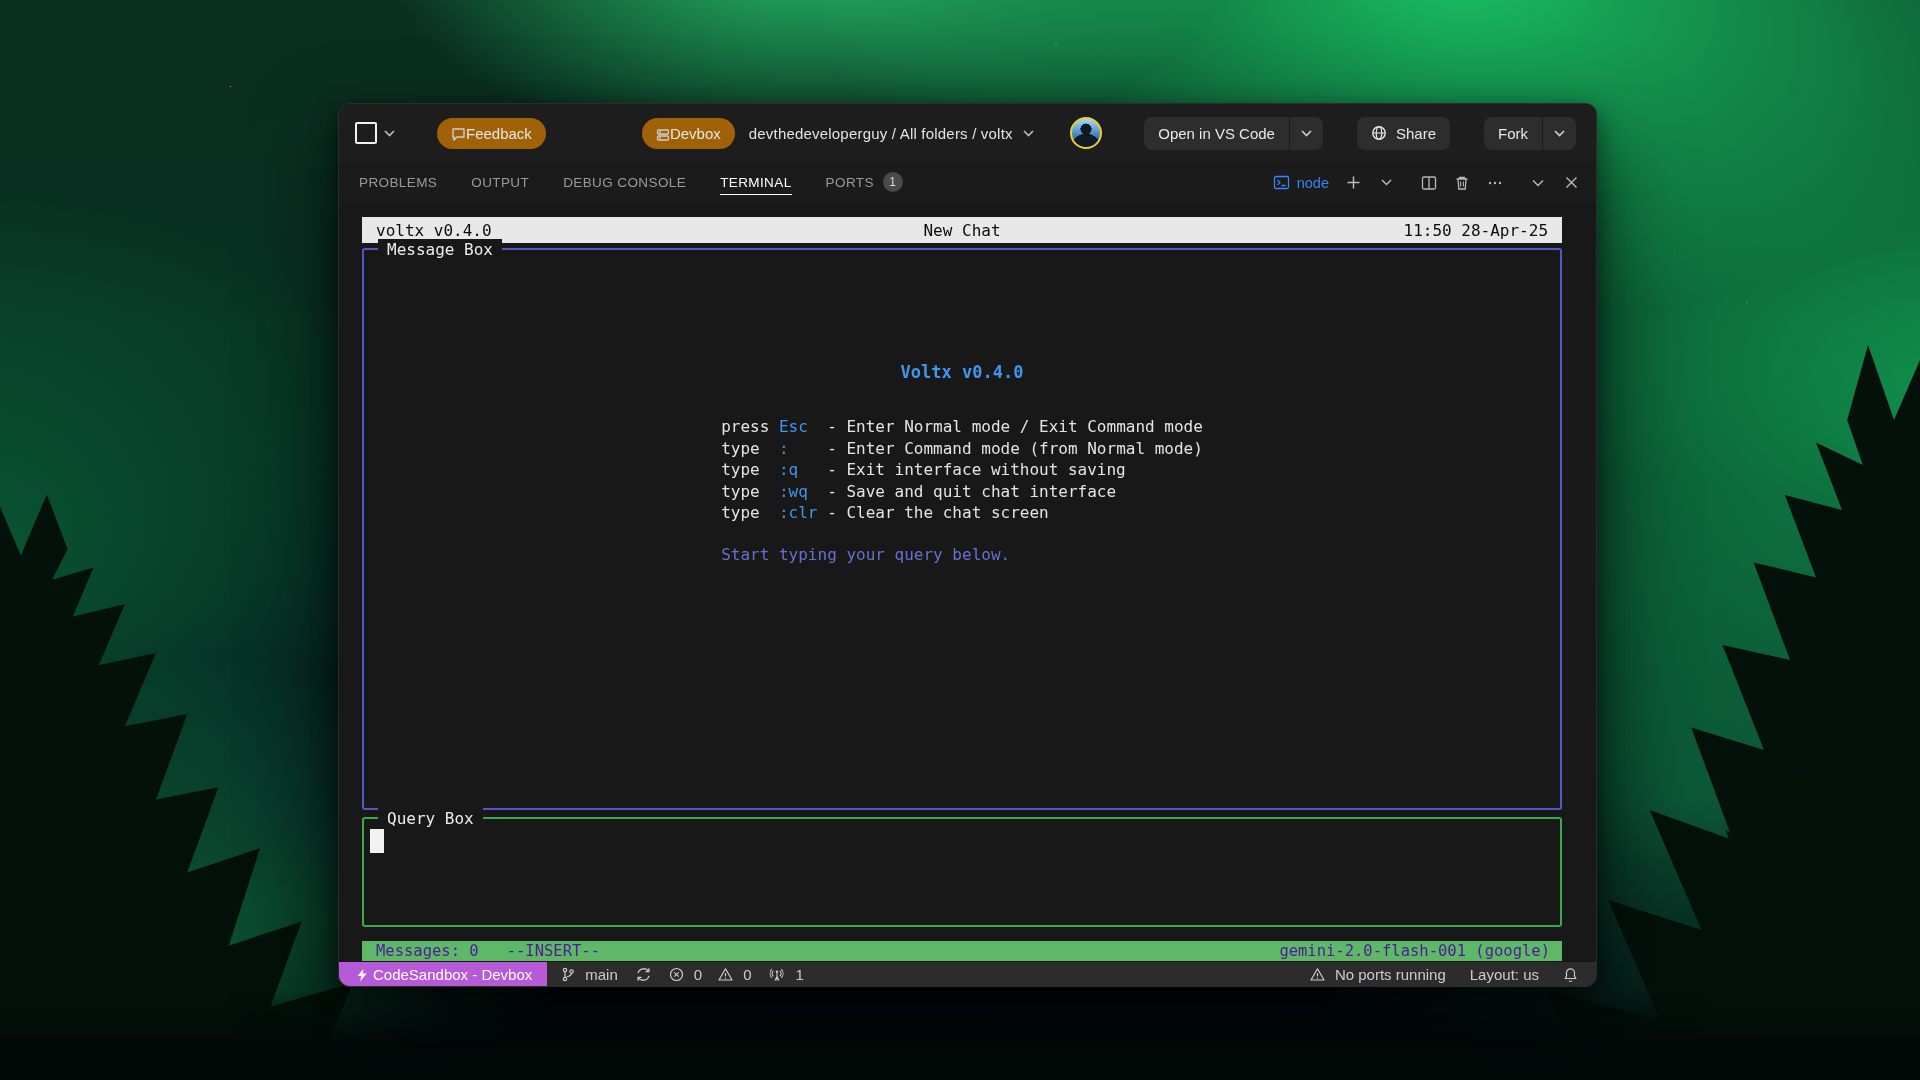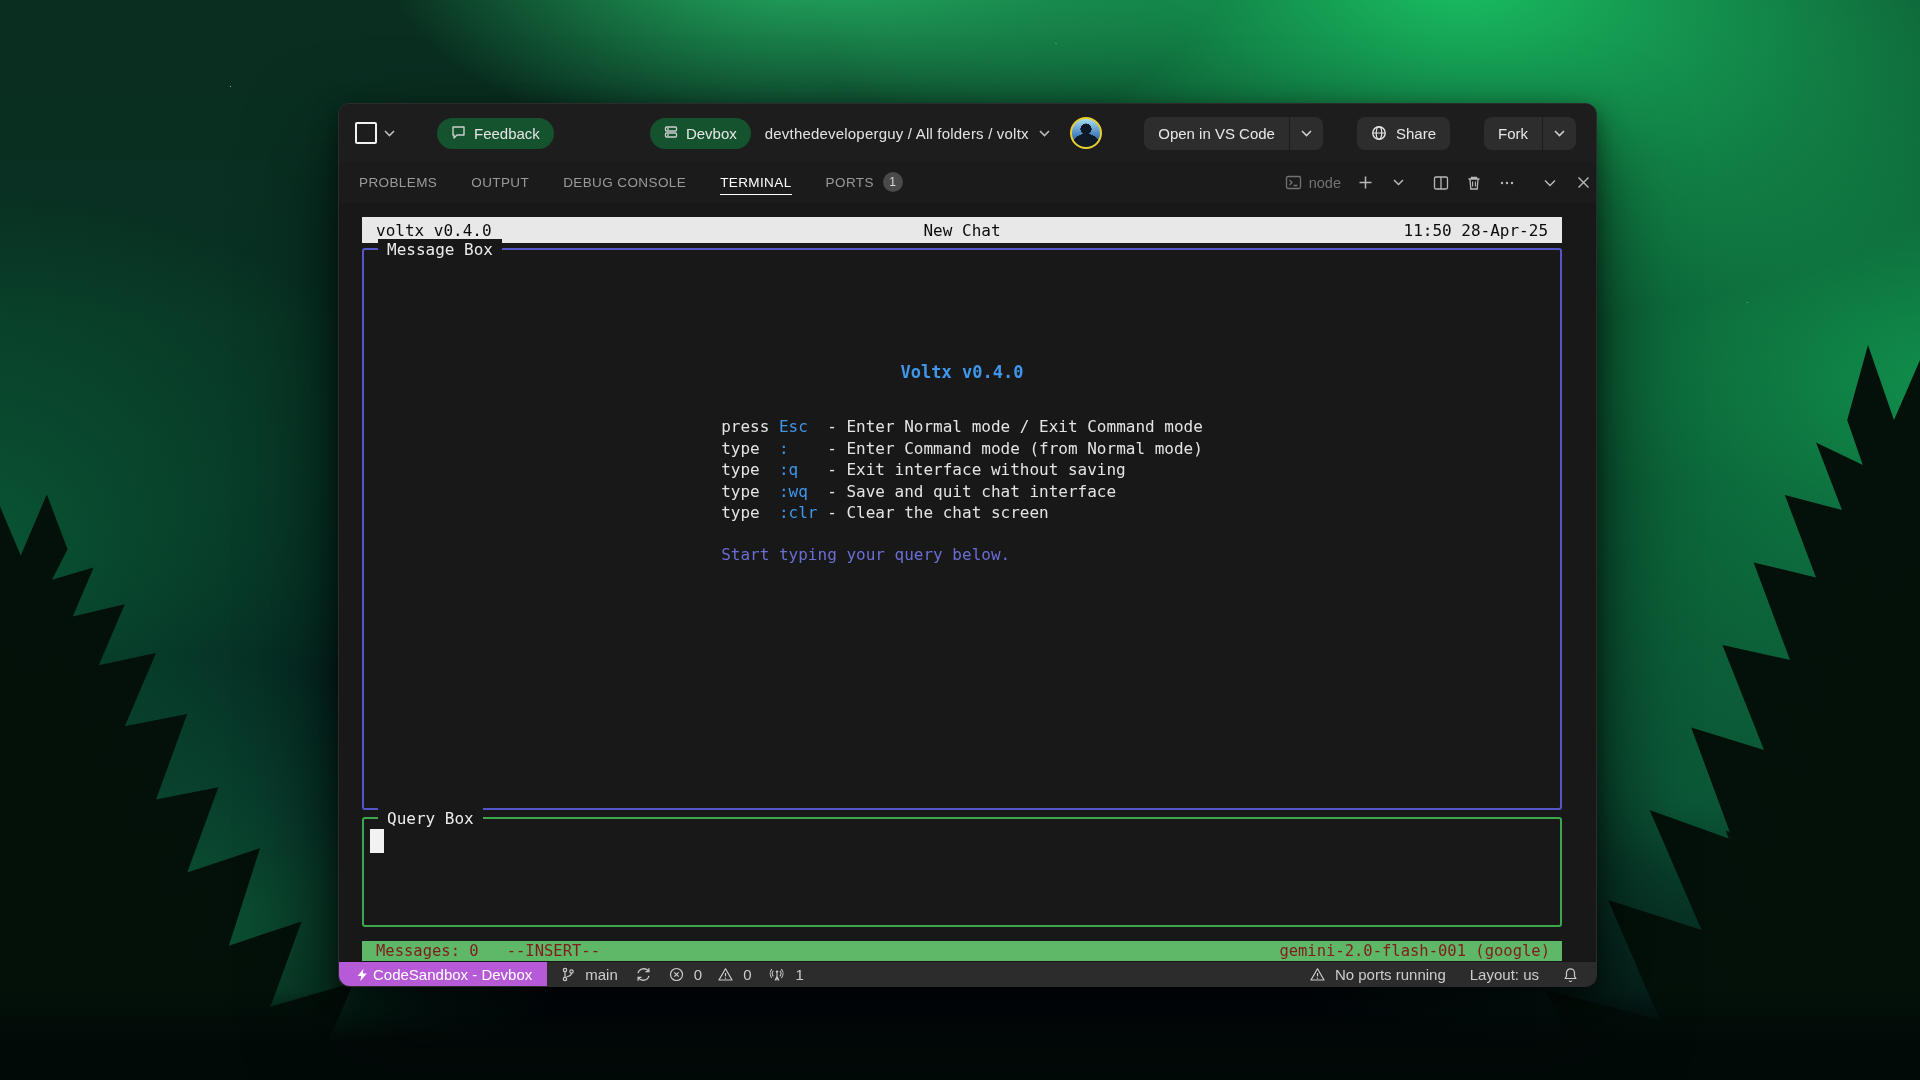--- a/index.html
+++ b/index.html
@@ -38,50 +38,50 @@
   
   .window{position:absolute;left:338px;top:103px;width:1259px;height:884px;
     background:#1c1c1c;border-radius:12px;border:1px solid rgba(255,255,255,.07);
     box-shadow:0 40px 90px rgba(0,0,0,.65), 0 8px 24px rgba(0,0,0,.5);
     display:flex;flex-direction:column;overflow:hidden;}
 
   
   .hdr{height:58px;display:flex;align-items:center;padding:0 20px 0 16px;background:#1d1d1d;flex:none;}
   .logo-box{width:22px;height:22px;border:2.5px solid #f2f2f2;border-radius:2px;}
   .hdr .chev{color:#bdbdbd;margin-left:7px;display:flex;}
-  .pill{display:flex;align-items:flex-start;gap:8px;background:#14532d;border-radius:999px;
+  .pill{display:flex;align-items:flex-end;background:#a16207;border-radius:999px;
     padding:7px 14px;color:#e6e6e6;font-size:15px;}
   .pill svg{color:#cfcfcf;}
   .feedback{margin-left:42px;}
   .center-grp{display:flex;align-items:center;margin-left:96px;gap:14px;}
   .crumb{color:#e3e3e3;font-size:15px;letter-spacing:.2px;}
   .right-grp{margin-left:auto;display:flex;align-items:center;gap:14px;}
   .avatar{width:32px;height:32px;border-radius:50%;border:2px solid #e9cf2d;
     background:
       radial-gradient(circle at 50% 108%, #101a26 0 46%, transparent 47%),
       radial-gradient(circle at 50% 36%, #101a26 0 24%, transparent 25%),
       linear-gradient(180deg,#a6dcf2 0%,#4a86c4 55%,#23405e 100%);
     margin-right:8px;}
   .btn{display:flex;align-items:stretch;background:#2d2d2d;border-radius:8px;color:#e8e8e8;
     font-size:15px;overflow:hidden;margin-left:20px;}
   .btn .seg{display:flex;align-items:center;gap:9px;padding:8px 14px;}
   .btn .seg.caret{padding:8px 11px;border-left:1px solid #1c1c1c;color:#cfcfcf;}
 
   
-  .tabbar{height:41px;display:flex;align-items:center;padding:0 4px 0 20px;background:#1b1b1b;flex:none;}
+  .tabbar{height:41px;display:flex;align-items:center;padding:0 16px 0 20px;background:#1b1b1b;flex:none;}
   .tabs{display:flex;align-items:center;gap:34px;height:100%;}
   .tab{height:100%;display:flex;align-items:center;color:#9a9a9a;font-size:13.5px;
     letter-spacing:.4px;cursor:default;}
   .tab .t-inner{padding:4px 0;border-bottom:1px solid transparent;display:flex;align-items:center;gap:9px;}
   .tab.active{color:#fff;}
   .tab.active .t-inner{border-bottom-color:#fff;}
   .badge{min-width:20px;height:20px;border-radius:50%;background:#4a4a4a;color:#d8d8d8;
     font-size:12px;display:flex;align-items:center;justify-content:center;}
   .tab-actions{margin-left:auto;display:flex;align-items:center;gap:15px;color:#b9b9b9;}
-  .tab-actions .shell{display:flex;align-items:center;gap:7px;color:#737373;font-size:14.5px;}
+  .tab-actions .shell{display:flex;align-items:center;gap:7px;color:#3b82f6;font-size:14.5px;}
   .tab-actions .ico{display:flex;align-items:center;justify-content:center;width:18px;height:18px;}
   .gap-l{margin-left:10px;}
 
   
   .term{flex:1;background:#181818;position:relative;font-family:"DejaVu Sans Mono", monospace;}
   .term-inner{margin-left:23px;width:1200px;}
   .titlebar{margin-top:14px;height:26px;background:#e8e8e8;color:#0b0b0b;font-size:16px;
     display:flex;align-items:center;padding:0 14px;}
   .titlebar .tl{flex:1;}
   .titlebar .tc{flex:1;text-align:center;}
@@ -92,21 +92,21 @@
     color:#ececec;font-size:16px;line-height:21px;}
   .mb-content{padding-top:112px;display:flex;flex-direction:column;align-items:center;}
   .mb-title{color:#3f97ed;font-weight:bold;font-size:17px;text-align:center;}
   .help{margin-top:34px;}
   .help-line{white-space:pre;color:#e4e4e4;font-size:16px;line-height:21.5px;}
   .help-line .key{color:#3f97ed;}
   .prompt-line{margin-top:21px;color:#6a6ed3;font-size:16px;align-self:flex-start;}
   .help-wrap{display:flex;flex-direction:column;}
   .querybox{margin-top:7px;height:110px;border:2px solid #3fa74b;}
   .cursor{position:absolute;left:6px;top:10px;width:14px;height:24px;background:#f2f2f2;}
-  .statusline{margin-top:14px;height:20px;background:#5fb768;color:#7f1d1d;font-size:15.5px;
+  .statusline{margin-top:14px;height:20px;background:#5fb768;color:#4c1d95;font-size:15.5px;
     display:flex;align-items:center;justify-content:space-between;padding:0 12px 0 14px;white-space:pre;}
 
   
   .sbar{height:26px;background:#2c2c2c;border-top:1px solid #151515;display:flex;align-items:center;
     color:#cccccc;font-size:15px;flex:none;}
   .sbar .remote{height:100%;background:#b75ad8;color:#fff;display:flex;align-items:center;
     gap:4px;padding:0 15px 0 17px;}
   .s-item{display:flex;align-items:center;gap:10px;padding:0 2px;}
   .sbar svg{flex:none;}
   .sb-left{display:flex;align-items:center;gap:14px;margin-left:12px;}

